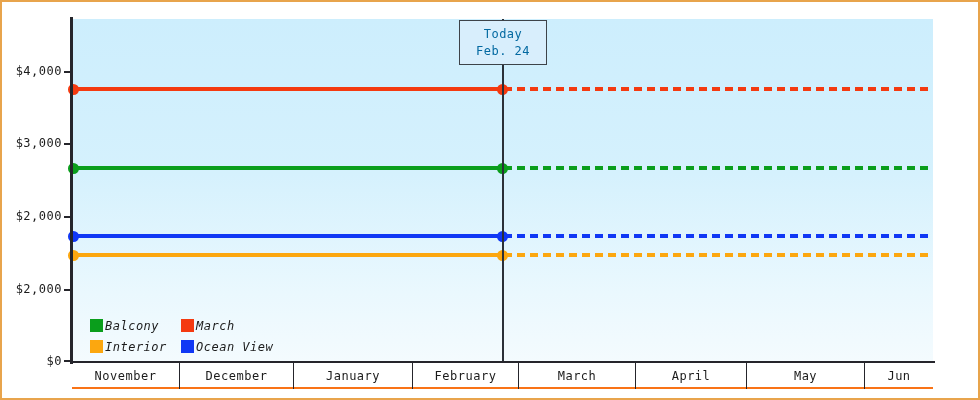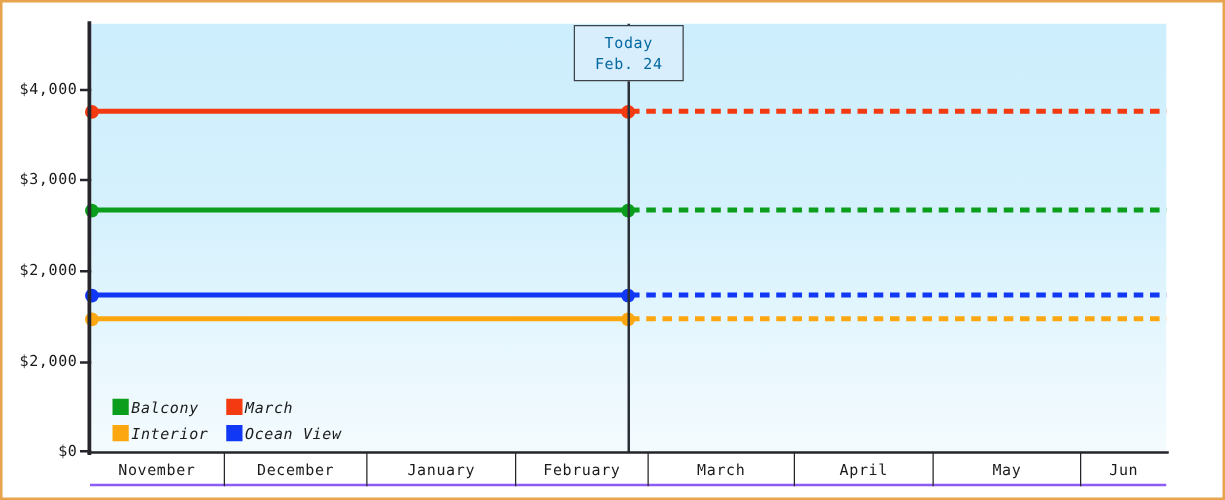--- a/index.html
+++ b/index.html
@@ -126,21 +126,21 @@
     letter-spacing:0.5px;
     white-space:nowrap;
   }
 
   
   #months {
     position:absolute;
     left:70px; top:360px;
     height:27px;
     display:flex;
-    border-bottom:2px solid #8b5cf6;
+    border-bottom:2px solid #f97316;
   }
   .month-cell {
     height:27px;
     display:flex;
     align-items:center;
     justify-content:center;
     border-right:1px solid #25252b;
     font-size:12px;
     color:#1b1b1b;
     letter-spacing:0.5px;

